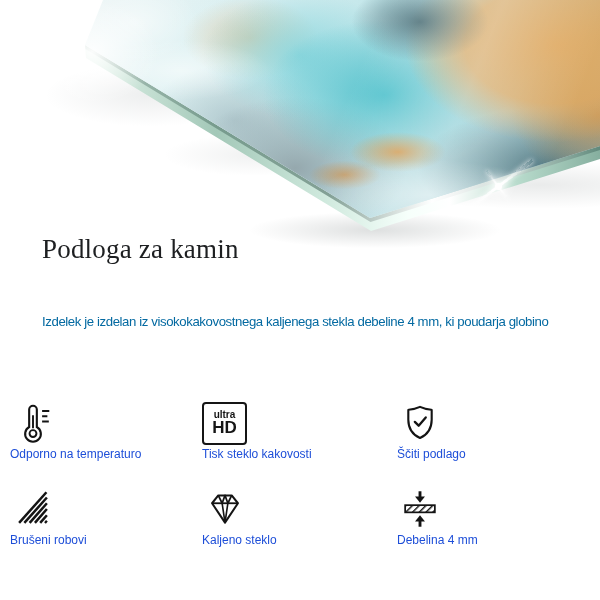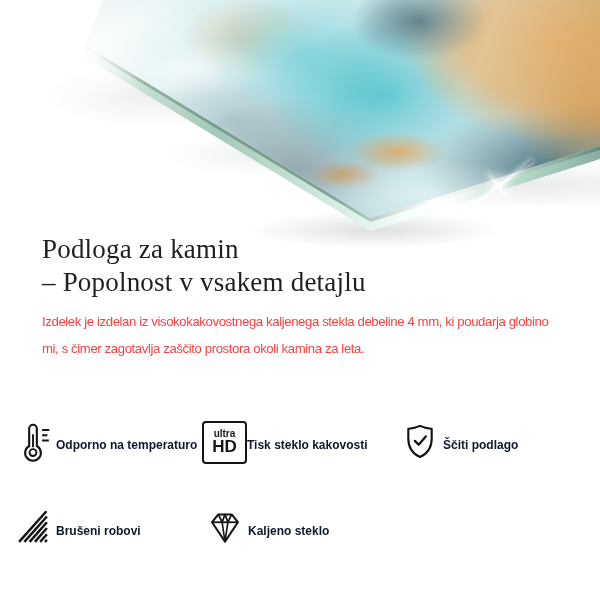--- a/index.html
+++ b/index.html
@@ -61,29 +61,29 @@
     background:linear-gradient(to right, rgba(255,255,255,0), #fff 45%, #fff 55%, rgba(255,255,255,0));
     box-shadow:0 0 4px rgba(255,255,255,0.85);}
   .sparkle .dot{width:7px;height:7px;left:-3.5px;top:-3.5px;border-radius:50%;
     box-shadow:0 0 12px 5px rgba(255,255,255,0.95);}
 
   
   .heading{position:absolute;left:42px;top:233px;margin:0;font-family:"Liberation Serif",serif;
     font-weight:400;font-size:27px;line-height:33px;color:#1d1f21;letter-spacing:0.2px;}
   .heading span{display:block;white-space:nowrap;}
   .desc{position:absolute;left:42px;top:308px;margin:0;font-size:13.2px;line-height:27px;
-    color:#ef4444;letter-spacing:-0.4px;}
+    color:#0369a1;letter-spacing:-0.4px;}
   .desc span{display:block;white-space:nowrap;}
 
   
   .features{position:absolute;left:10px;top:399px;width:580px;display:grid;
     grid-template-columns:192px 195px 193px;grid-auto-rows:86px;}
-  .feature{display:flex;flex-direction:row;align-items:center;}
+  .feature{display:flex;flex-direction:column;align-items:flex-start;}
   .icon-wrap{height:48px;display:flex;align-items:center;justify-content:center;}
-  .f-label{margin-top:6px;font-size:12px;color:#0f172a;white-space:nowrap;font-weight:bold;}
+  .f-label{font-size:12px;color:#1d4ed8;white-space:nowrap;}
   .icon-wrap svg{display:block;}
   .uhd-box{width:41px;height:39px;border:2.5px solid #151515;border-radius:4px;
     display:flex;flex-direction:column;align-items:center;justify-content:center;color:#151515;}
   .uhd-top{font-size:10px;font-weight:700;line-height:10px;letter-spacing:0;}
   .uhd-bottom{font-size:17px;font-weight:700;line-height:16px;letter-spacing:0;}
 </style>
 </head>
 <body>
 
 <div class="stage">
@@ -97,26 +97,24 @@
     <div class="tip-blur"></div>
     <div class="sparkle">
         <i class="r1"></i>
         <i class="r2"></i>
         <i class="dot"></i>
       </div>
   </div>
 
   <h1 class="heading">
     <span>Podloga za kamin</span>
-    <span>– Popolnost v vsakem detajlu</span>
   </h1>
 
   <p class="desc">
     <span>Izdelek je izdelan iz visokokakovostnega kaljenega stekla debeline 4 mm, ki poudarja globino</span>
-    <span>mi, s čimer zagotavlja zaščito prostora okoli kamina za leta.</span>
   </p>
 
   <div class="features">
 
     <div class="feature">
       <div class="icon-wrap">
         <svg width="46" height="46" viewBox="0 0 48 48" fill="none" stroke="#141414">
           <path d="M20 28.2 A8.2 8.2 0 1 0 28 28.2 L28 10 A4 4 0 0 0 20 10 Z" stroke-width="2.2"></path>
           <circle cx="24" cy="35" r="3.6" stroke-width="2"></circle>
           <line x1="24" y1="16" x2="24" y2="29.5" stroke-width="2"></line>
@@ -165,15 +163,33 @@
         <svg width="46" height="46" viewBox="0 0 48 48" fill="none" stroke="#141414">
           <path d="M10.5 18 L17 9.8 H31 L37.5 18 L24 38.2 Z" stroke-width="2.1" stroke-linejoin="round"></path>
           <path d="M10.5 18 H37.5" stroke-width="1.9"></path>
           <path d="M17 9.8 L21 18 L24 9.8 L27 18 L31 9.8" stroke-width="1.8" stroke-linejoin="round"></path>
           <path d="M21 18 L24 38.2 M27 18 L24 38.2" stroke-width="1.7"></path>
         </svg>
       </div>
       <div class="f-label">Kaljeno steklo</div>
     </div>
 
+    <div class="feature">
+      <div class="icon-wrap">
+        <svg width="46" height="46" viewBox="0 0 48 48">
+          <defs>
+            <pattern id="hatchP" width="5" height="5" patternUnits="userSpaceOnUse" patternTransform="rotate(45)">
+              <rect width="5" height="5" fill="#ffffff"></rect>
+              <line x1="0" y1="0" x2="0" y2="5" stroke="#141414" stroke-width="3"></line>
+            </pattern>
+          </defs>
+          <rect x="8.5" y="20" width="31" height="7.5" fill="url(#hatchP)" stroke="#141414" stroke-width="1.8"></rect>
+          <line x1="24" y1="5.5" x2="24" y2="11.5" stroke="#141414" stroke-width="3"></line>
+          <polygon points="18.8,11 29.2,11 24,17.5" fill="#141414"></polygon>
+          <line x1="24" y1="42.5" x2="24" y2="36.5" stroke="#141414" stroke-width="3"></line>
+          <polygon points="18.8,37 29.2,37 24,30.5" fill="#141414"></polygon>
+        </svg>
+      </div>
+      <div class="f-label">Debelina 4 mm</div>
+    </div>
 
   </div>
 </div>
 
 </body></html>

